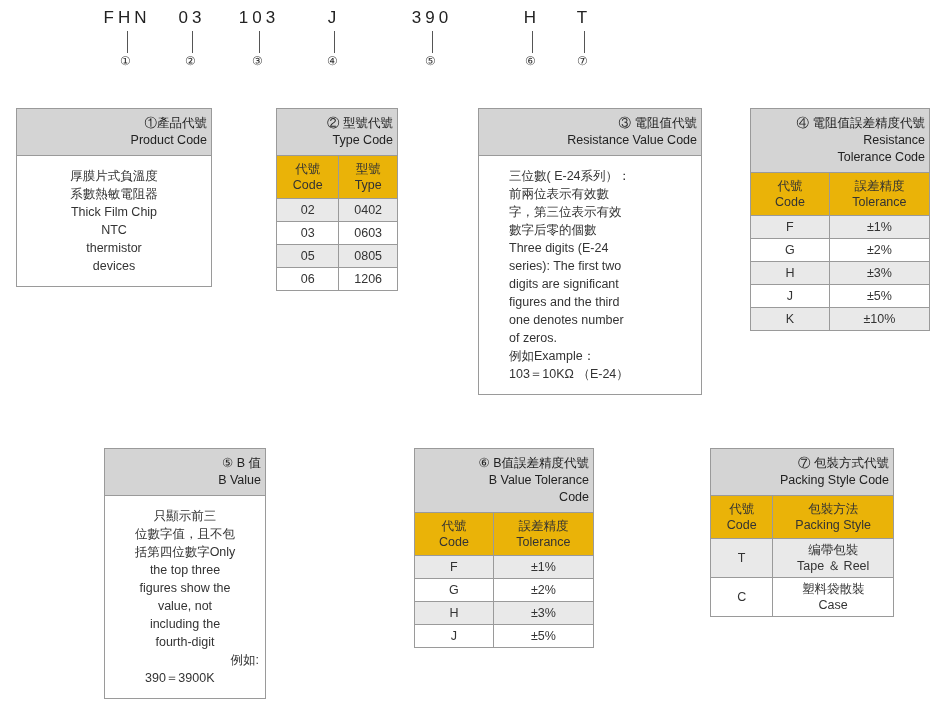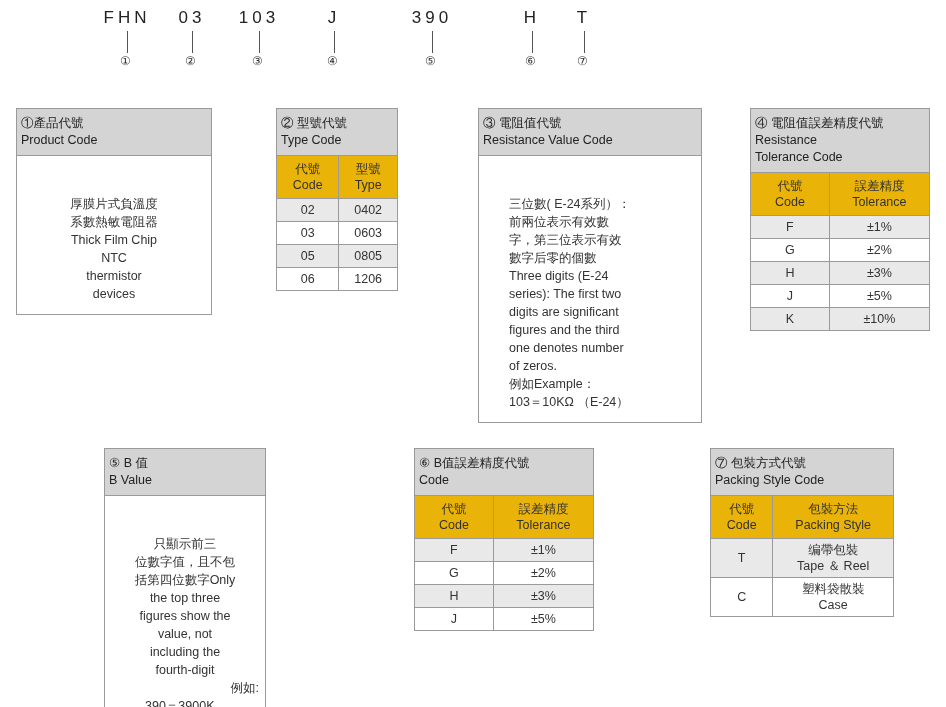--- a/index.html
+++ b/index.html
@@ -57,33 +57,32 @@
   
   .box {
     position: absolute;
     border: 1px solid #9a9a9a;
     background: #ffffff;
     box-sizing: border-box;
   }
   .box-head {
     background: #d4d4d4;
     border-bottom: 1px solid #9a9a9a;
-    text-align: left;
+    text-align: right;
     font-size: 12.5px;
     line-height: 17px;
     padding: 6px 4px 6px 4px;
     color: #222;
   }
   .box-body {
     text-align: center;
     font-size: 12.5px;
     line-height: 18px;
     color: #333;
     padding: 11px 6px;
-    margin-top: 28px;
   }
   .box-body.left {
     text-align: left;
   }
   .nowrap { white-space: nowrap; }
 
   
   table.tbl {
     border-collapse: collapse;
     width: 100%;
@@ -313,20 +312,21 @@
       <div>including the</div>
       <div>fourth-digit</div>
       <div style="text-align:right;padding-left:12px;">例如:</div>
       <div style="text-align:left;padding-left:34px;">390＝3900K</div>
     </div>
   </div>
 
   <div class="box" id="box6">
     <div class="box-head">
       <div>⑥ B值誤差精度代號</div>
+      <div>B Value Tolerance</div>
       <div>Code</div>
     </div>
     <div class="tbl-wrap">
       <table class="tbl">
         <tbody>
             <tr>
           <th style="width:44%">
             <div>代號</div>
             <div>Code</div>
           </th>

